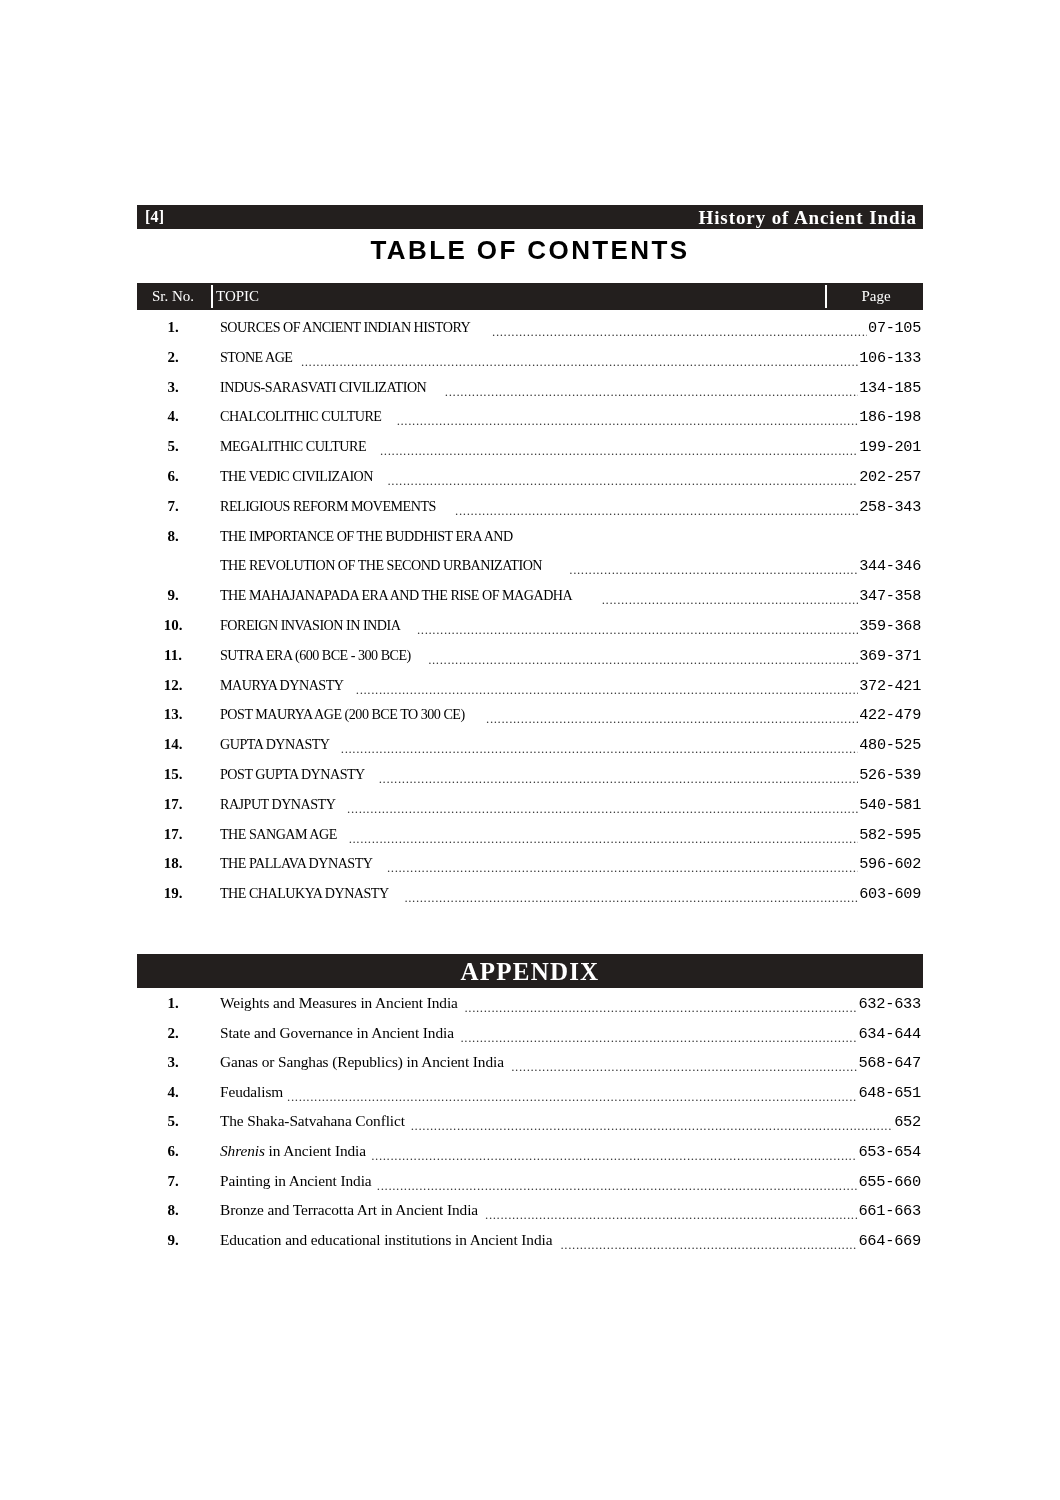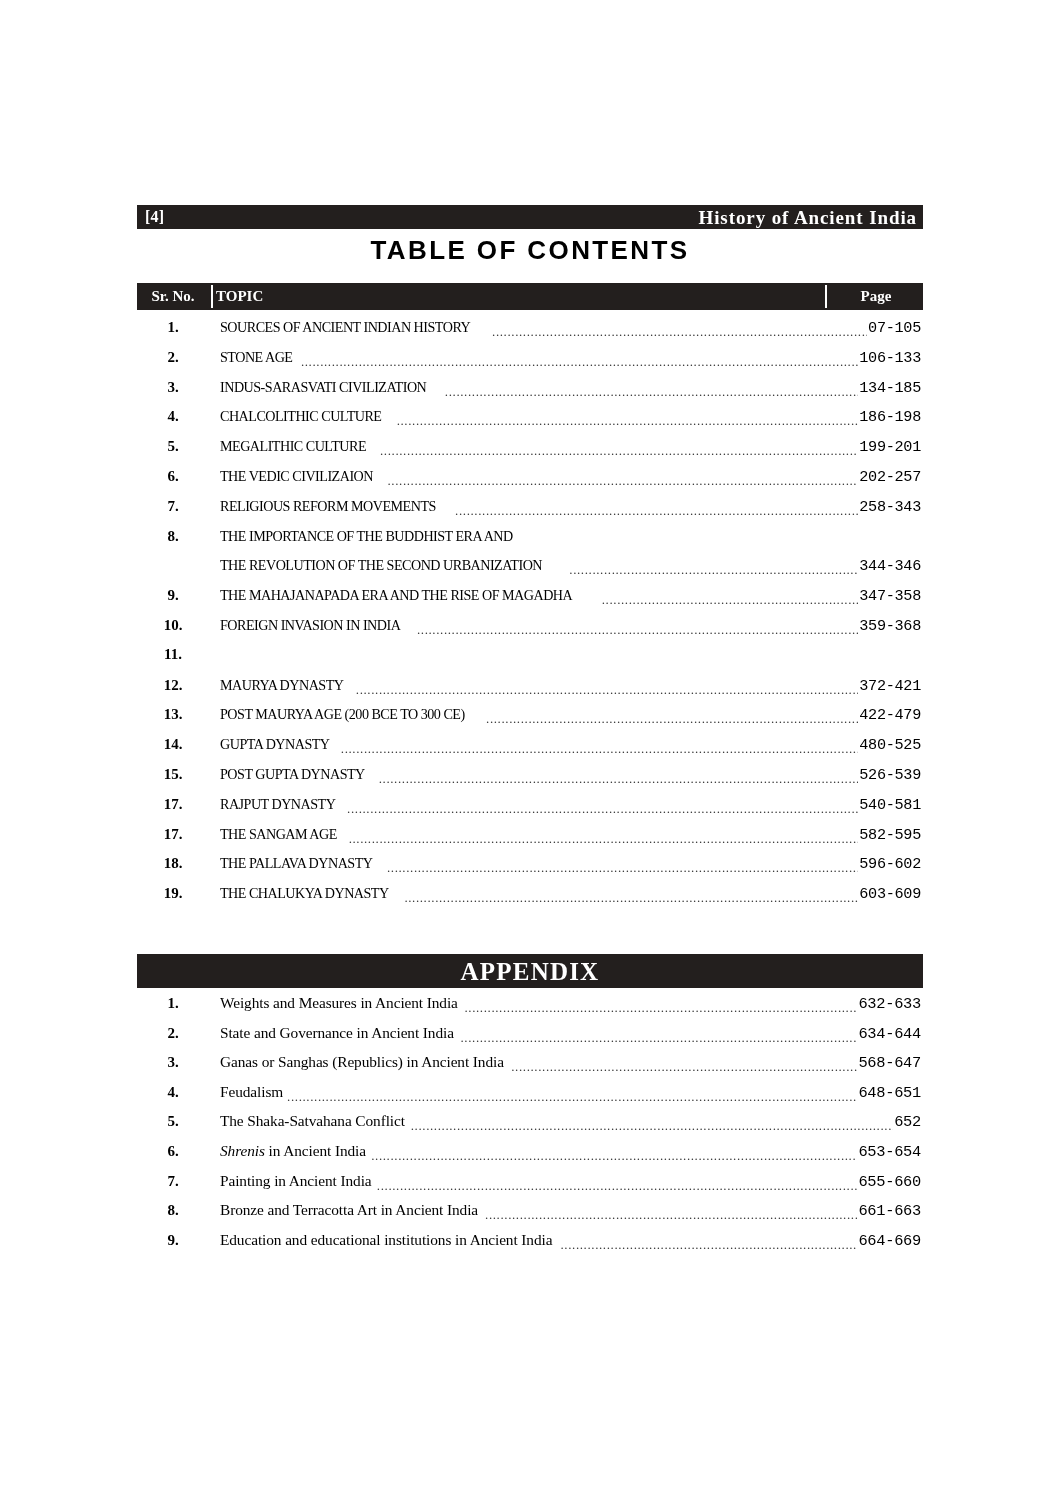--- a/index.html
+++ b/index.html
@@ -79,21 +79,21 @@
     color: #ffffff;
     box-sizing: border-box;
   }
   .th {
     position: absolute;
     top: 0;
     height: 27px;
     display: flex;
     align-items: center;
     font-family: "Liberation Serif", serif;
-    font-weight: bold;
+    font-weight: normal;
     font-size: 15px;
     line-height: 1;
   }
   .th-sr   { left: 0;     width: 72px; justify-content: center; }
   .th-topic{ left: 79px;  width: 600px; justify-content: flex-start; }
   .th-page { left: 692px; width: 94px; justify-content: center; }
 
   .th-divider {
     position: absolute;
     top: 2px;
@@ -308,20 +308,25 @@
       <div class="row">
         <div class="row-num">10.</div>
         <div class="row-body">
           <div class="row-topic">FOREIGN INVASION IN INDIA</div>
           <div class="leader"></div>
           <div class="row-page">359-368</div>
         </div>
       </div>
       <div class="row">
         <div class="row-num">11.</div>
+        <div class="row-body">
+          <div class="row-topic">SUTRA ERA (600 BCE - 300 BCE)</div>
+          <div class="leader"></div>
+          <div class="row-page">369-371</div>
+        </div>
       </div>
       <div class="row">
         <div class="row-num">12.</div>
         <div class="row-body">
           <div class="row-topic">MAURYA DYNASTY</div>
           <div class="leader"></div>
           <div class="row-page">372-421</div>
         </div>
       </div>
       <div class="row">

